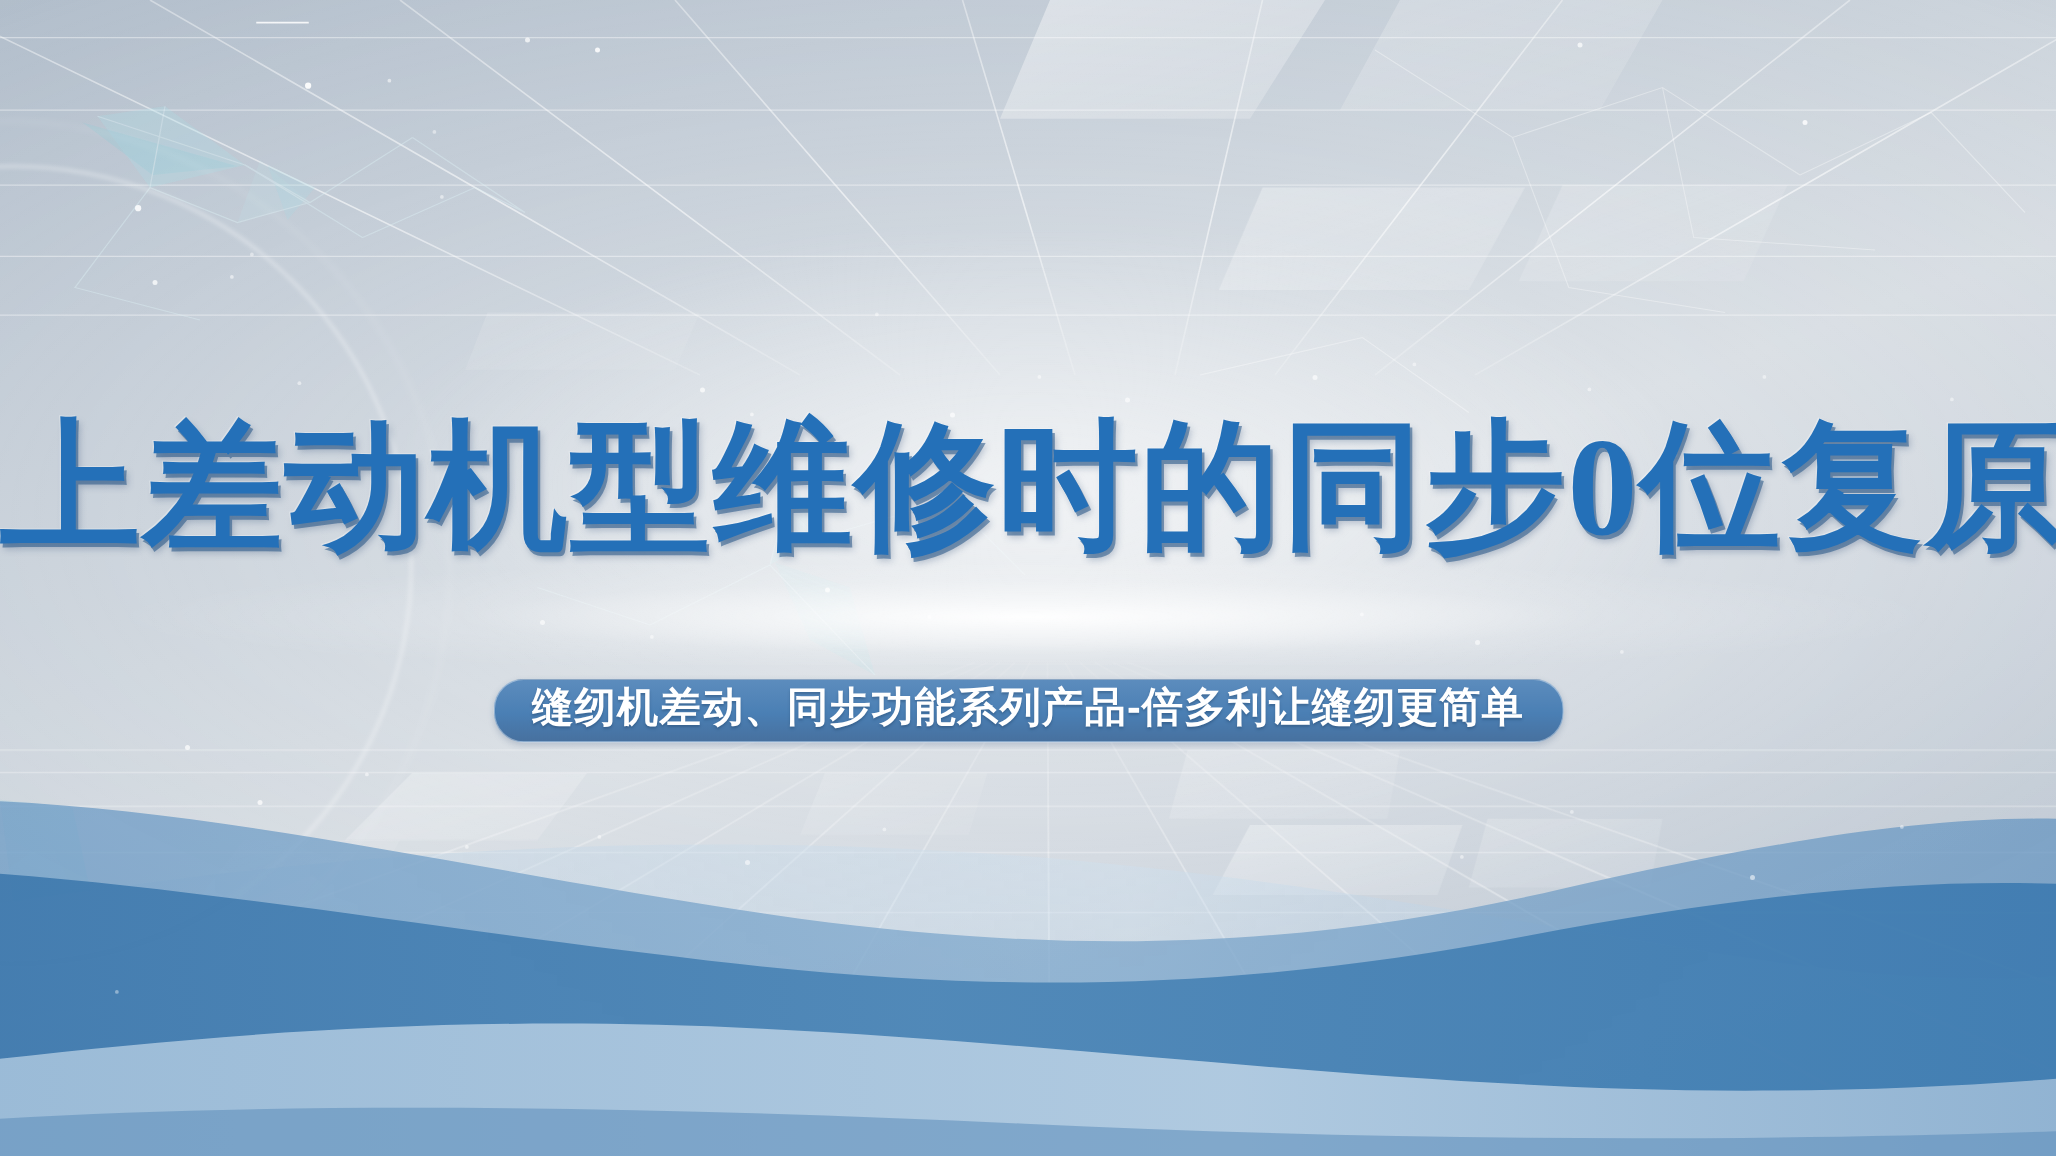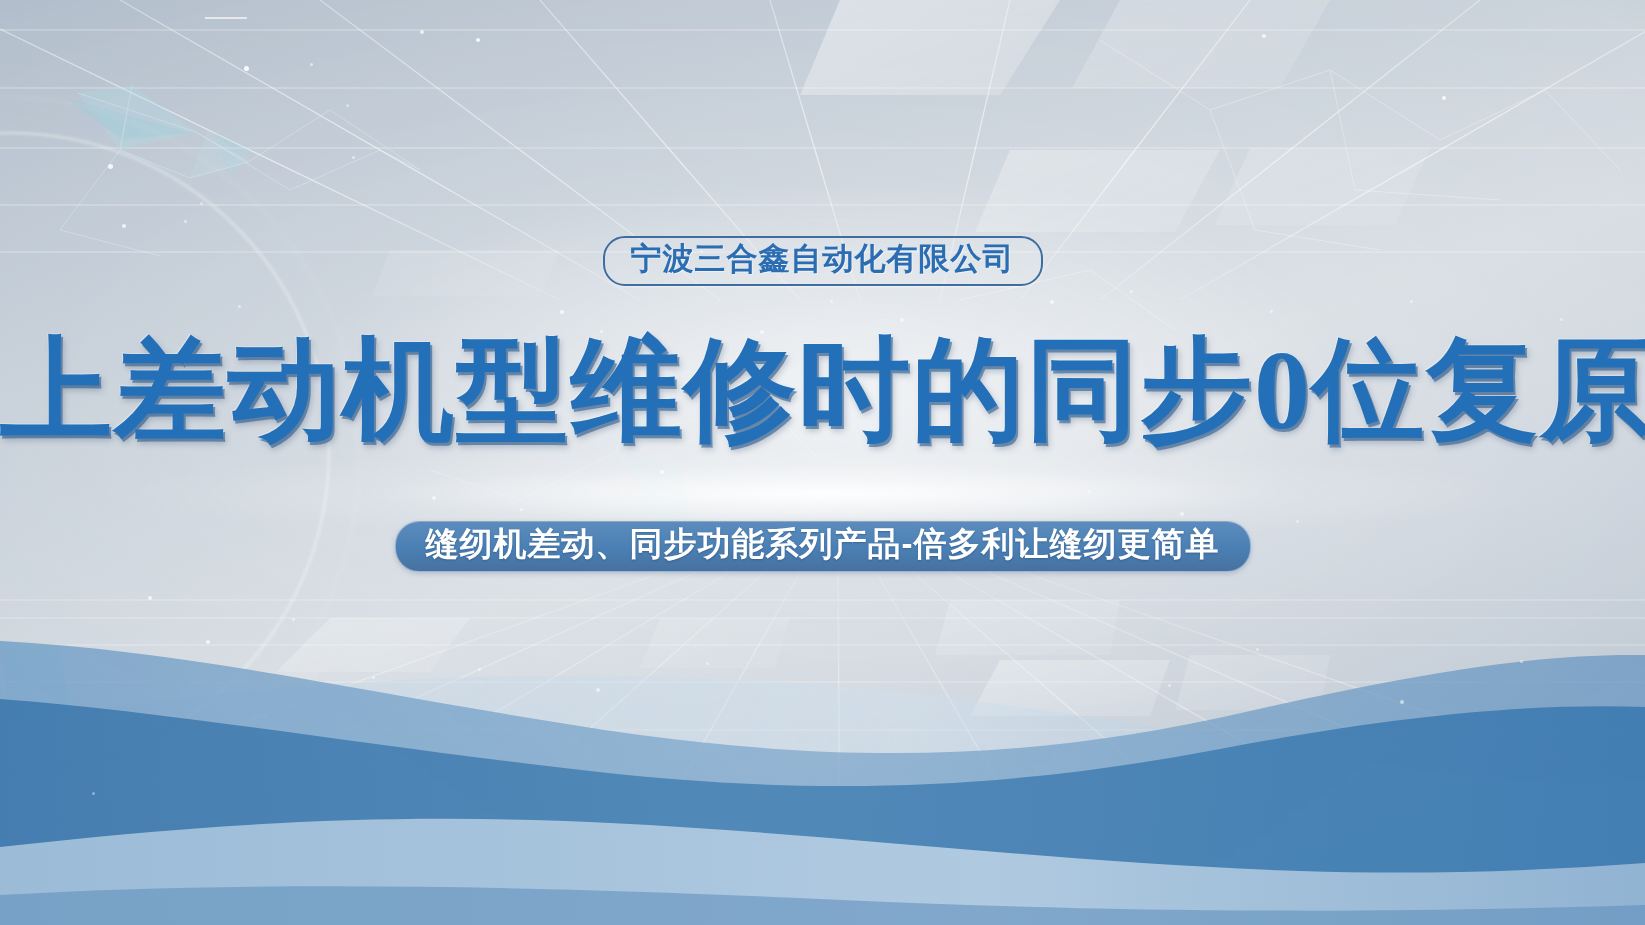--- a/index.html
+++ b/index.html
@@ -142,21 +142,21 @@
        3px  5px 6px rgba(40,70,110,0.28),
       -1px -1px 0 rgba(255,255,255,0.30);
     font-family: Liberation Serif, serif;
   }
 
   
   #subtitle-pill {
     position: absolute;
     left: 50%;
     transform: translateX(-50%);
-    top: 521px;
+    top: 543px;
     padding: 4px 30px 8px;
     border-radius: 24px;
     background: linear-gradient(180deg, #5c8cbd 0%, #4a7fb4 55%, #47719f 100%);
     border: 1px solid rgba(255,255,255,0.38);
     box-shadow: 0 2px 5px rgba(40,70,110,0.22);
   }
   #subtitle-pill .txt {
     font-size: 33px;
     font-weight: 700;
     letter-spacing: 1px;
@@ -393,23 +393,20 @@
     <div class="dot" style="left:1256px; top:648px;  width:3px;  height:3px; opacity:.45"></div>
     <div class="dot" style="left:1400px; top:700px;  width:4px;  height:4px; opacity:.55"></div>
     <div class="dot" style="left:1520px; top:660px;  width:3px;  height:3px; opacity:.48"></div>
     <div class="dot" style="left:92px;   top:792px;  width:3px;  height:3px; opacity:.40"></div>
     <div class="dot" style="left:1442px; top:96px;   width:4px;  height:4px; opacity:.80"></div>
     <div class="dot" style="left:1262px; top:34px;   width:4px;  height:4px; opacity:.70"></div>
   </div>
 
   <div id="content">
 
-    <div id="company-pill">
-      <div class="txt">宁波三合鑫自动化有限公司</div>
-    </div>
 
     <h1 id="main-title">上差动机型维修时的同步0位复原</h1>
 
     <div id="subtitle-pill">
       <div class="txt">缝纫机差动、同步功能系列产品-倍多利让缝纫更简单</div>
     </div>
 
   </div>
 </div>
 

